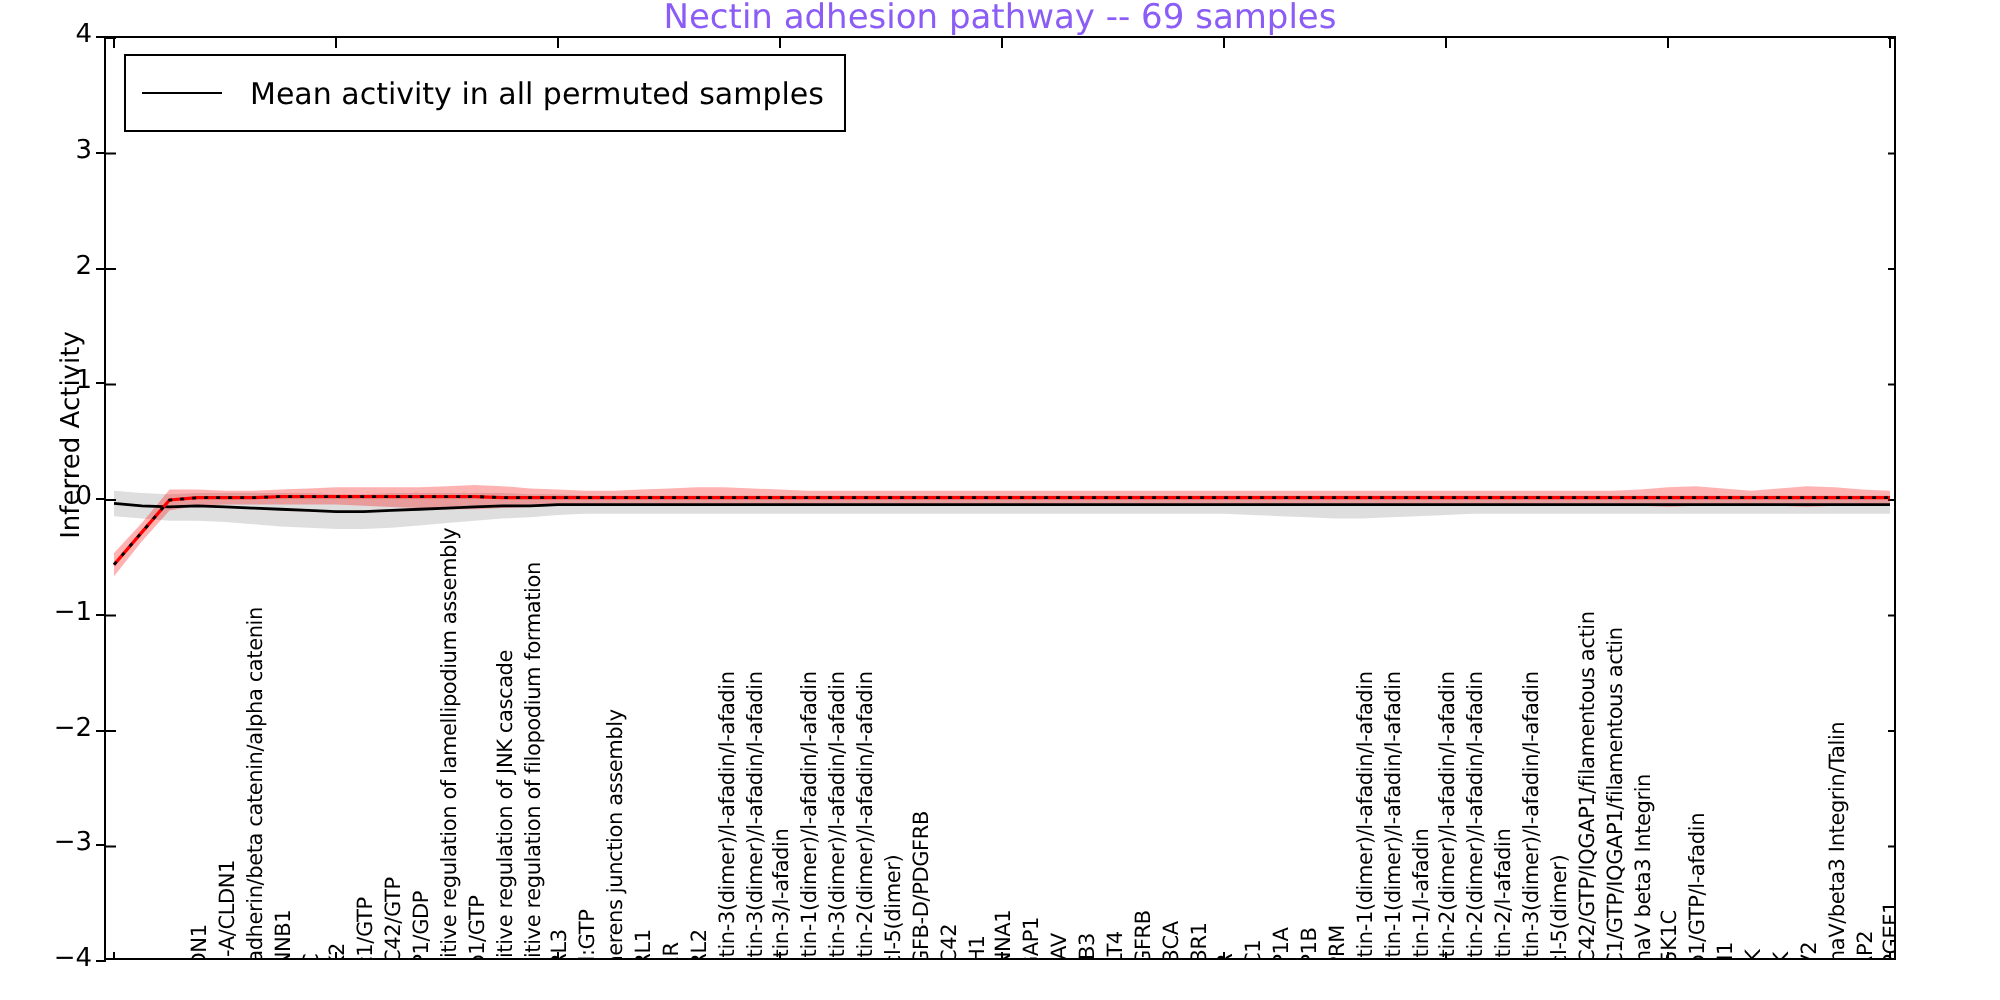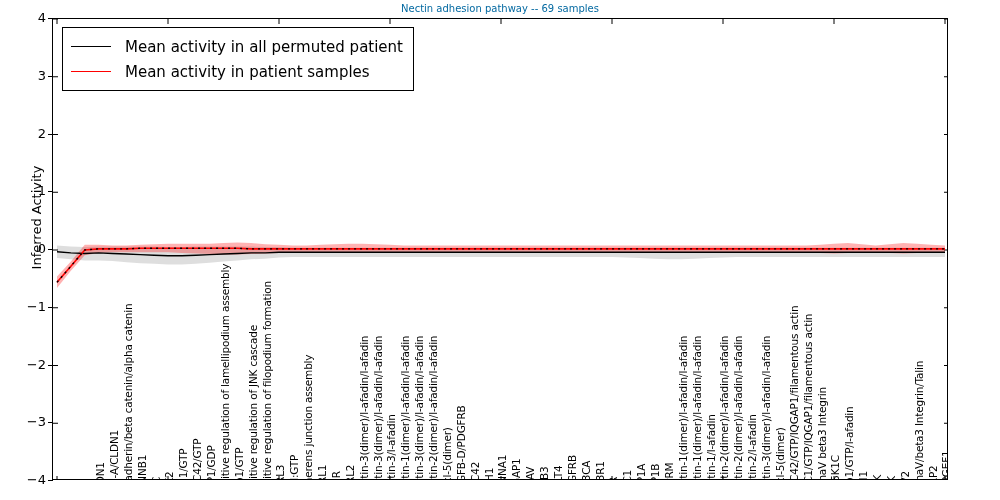--- a/index.html
+++ b/index.html
@@ -11,21 +11,21 @@
     position:absolute;
     left:52px; top:18px;
     width:896px; height:462px;
     border:1.1px solid #000;
     box-sizing:border-box;
     overflow:hidden;
     background:#fff;
   }
   #title{
     position:absolute; left:52px; top:0px; width:896px;
-    text-align:center; font-size:10px; color:#0369a1; line-height:18px;
+    text-align:center; font-size:17px; color:#8b5cf6; line-height:18px;
   }
   #ylabel{
     position:absolute;
     left:-64px; top:210px;
     width:200px; text-align:center;
     transform:rotate(-90deg);
     font-size:13px; color:#000;
   }
   #xlabel{
     position:absolute; left:52px; top:480px; width:896px;
@@ -199,21 +199,17 @@
         <div class="xlab" style="left: 804.75px;">VAV2</div>
         <div class="xlab" style="left: 818.625px;">alphaV/beta3 Integrin/Talin</div>
         <div class="xlab" style="left: 832.5px;">FARP2</div>
         <div class="xlab" style="left: 846.375px;">RAPGEF1</div>
       </div>
   </div>
 
   <div id="legend">
     <div class="legrow">
       <span class="legline"></span>
-      <span class="legtxt">Mean activity in all permuted patient</span>
-    </div>
-    <div class="legrow">
-      <span class="legline red"></span>
-      <span class="legtxt">Mean activity in patient samples</span>
+      <span class="legtxt">Mean activity in all permuted samples</span>
     </div>
   </div>
 
 </div>
 
 </body></html>

